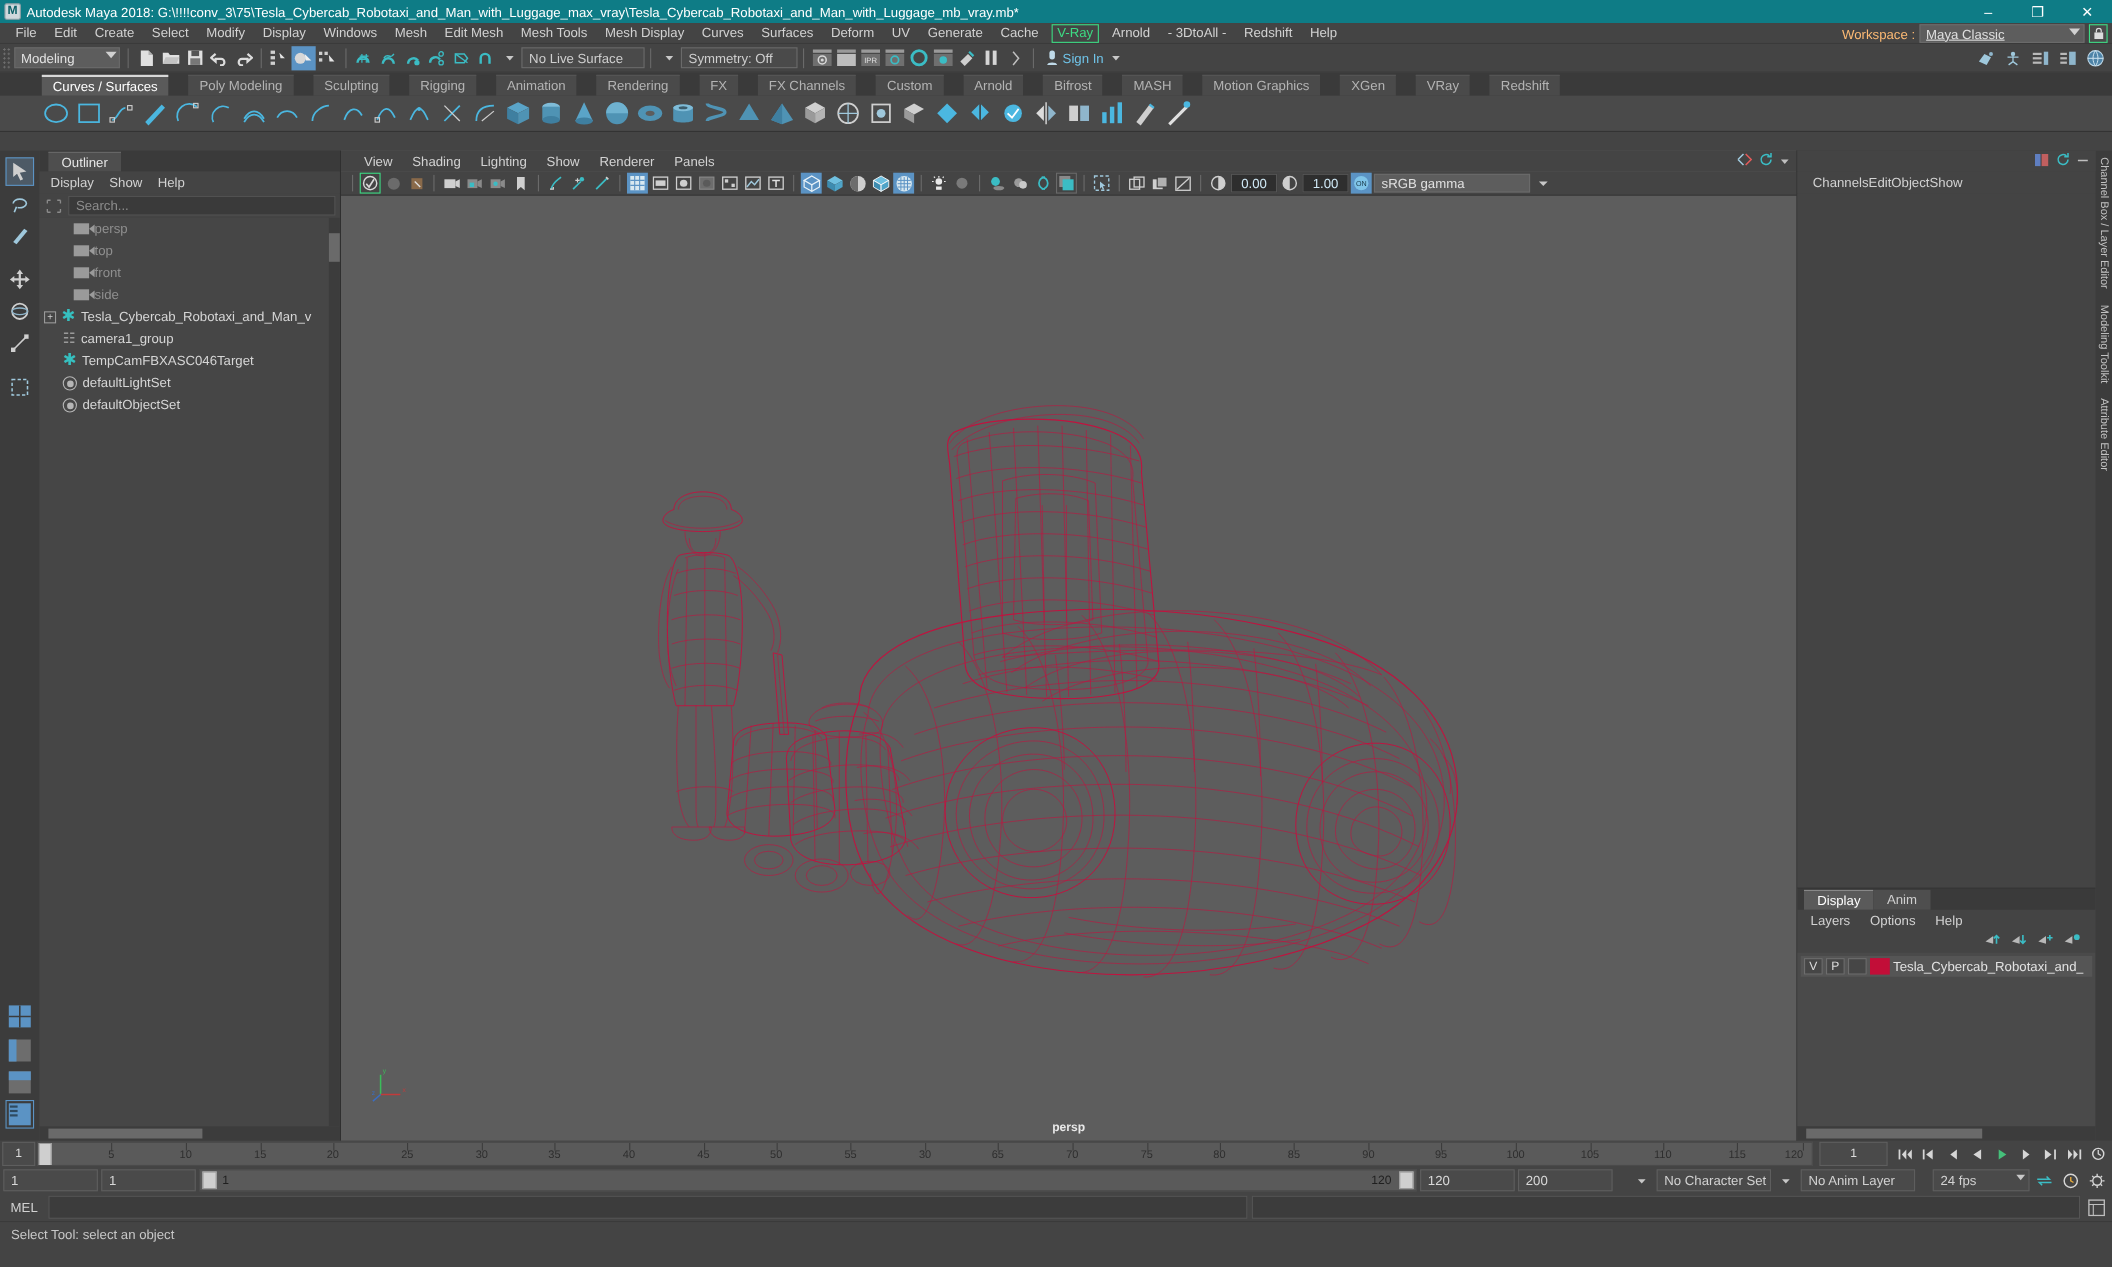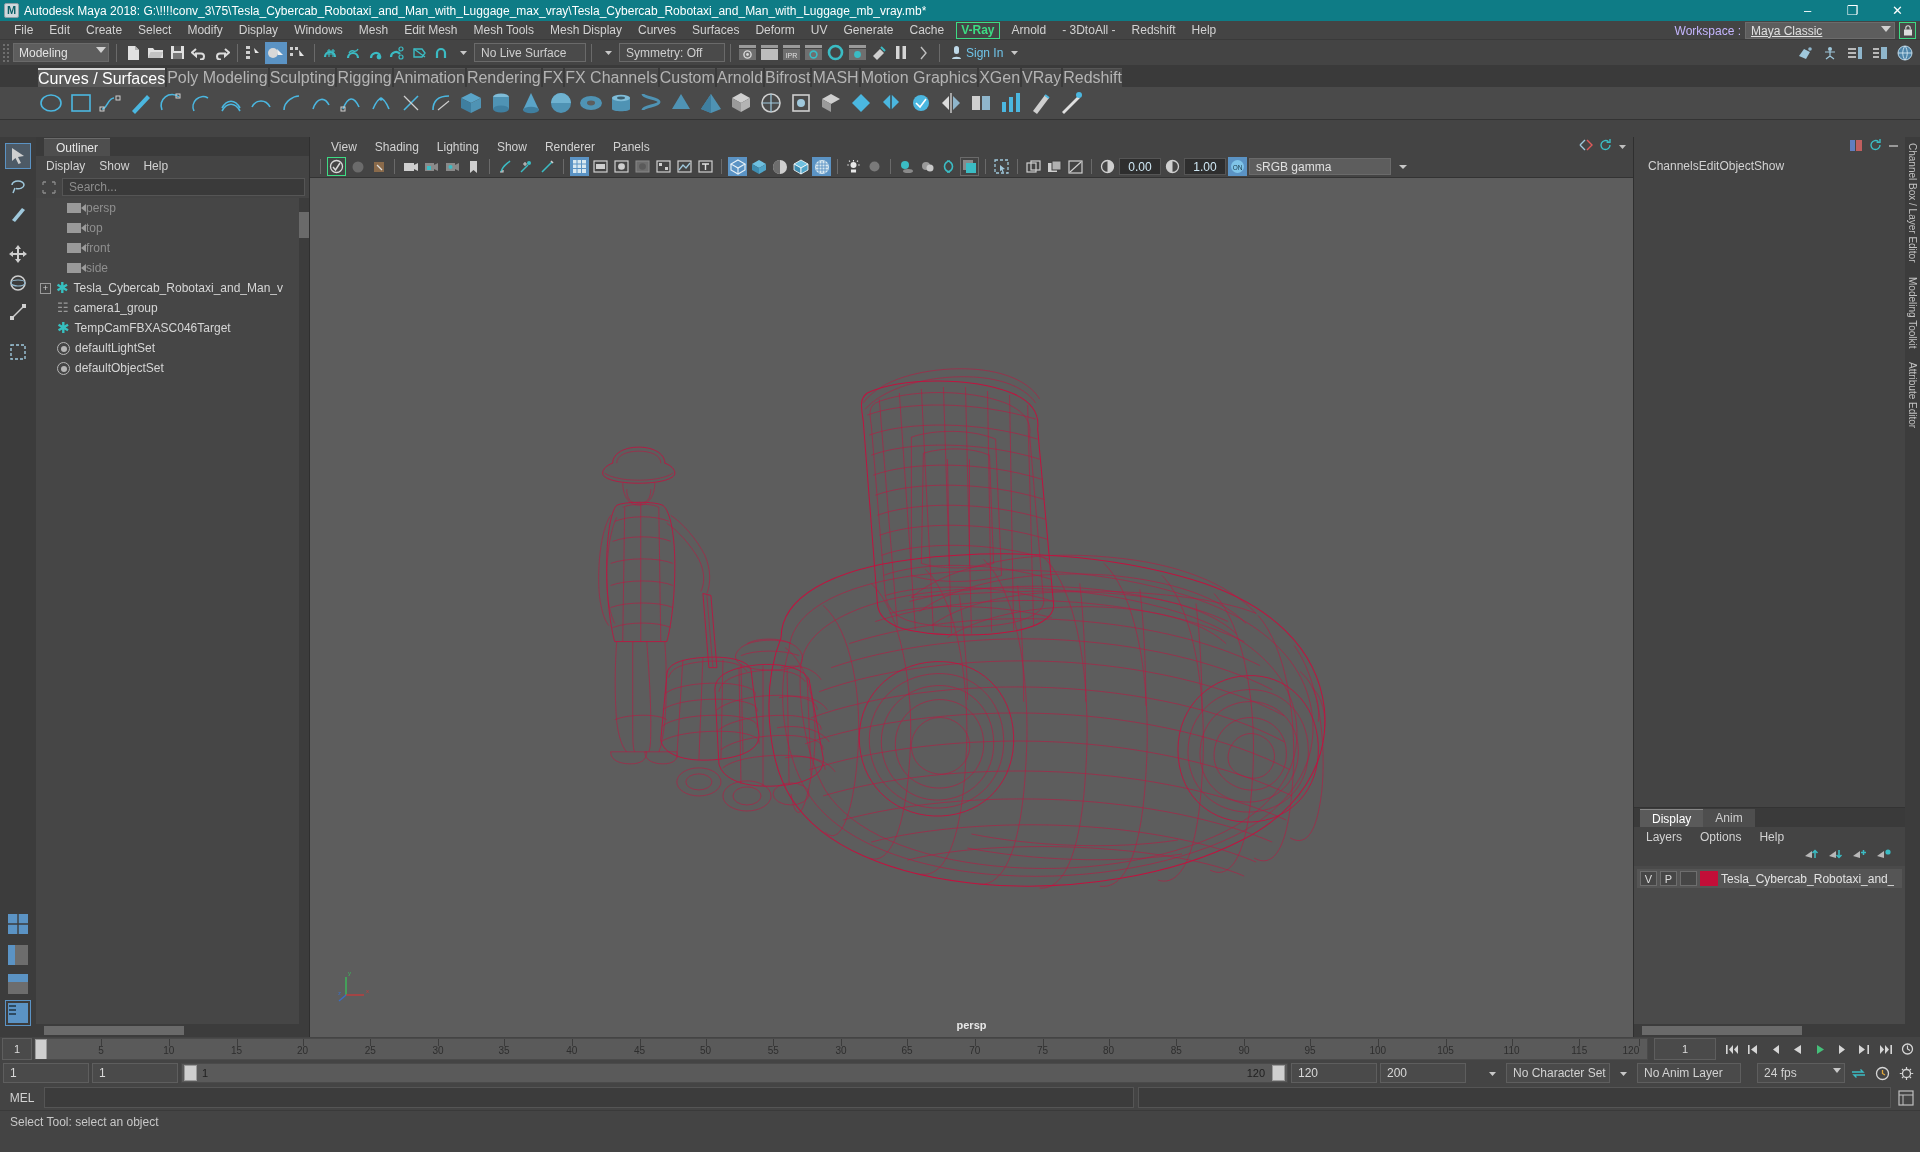--- a/index.html
+++ b/index.html
@@ -26,23 +26,23 @@
   .titlebar .ttext{ white-space:nowrap; overflow:hidden; letter-spacing:0px;}
   .winbtns{ position:absolute; right:0; top:0; height:21px; display:flex; }
   .winbtn{ width:45px;height:21px;display:flex;align-items:center;justify-content:center;
     color:#ffffff;font-size:13px; }
   
   .menubar{
     height:19px;background:#444444;display:flex;align-items:center;
     padding-left:6px; border-bottom:1px solid #3a3a3a; position:relative;
   }
   .menubar .mi{ padding:0 8px;color:#d2d2d2;font-size:12px;line-height:19px;white-space:nowrap;}
-  .menubar .mi.vray{ color:#3ddc84; border:1px solid #3ddc84; padding:0 4px; margin:0 4px; line-height:15px;font-weight:bold;}
+  .menubar .mi.vray{ color:#3ddc84; border:1px solid #3ddc84; padding:0 4px; margin:0 4px; line-height:15px;}
   .ws{ position:absolute; right:4px; top:0; height:19px; display:flex; align-items:center; gap:4px;}
-  .ws-label{color:#c4b5fd;font-size:12px;text-align:center;}
+  .ws-label{color:#fdba74;font-size:12px;text-align:center;}
   .ws-combo{
     width:150px;height:17px;background:#5d5d5d;border:1px solid #6c6c6c;
     display:flex;align-items:center;color:#e0e0e0;font-size:12px;padding-left:5px;position:relative;text-decoration:underline;
   }
   .ws-combo .arr{ position:absolute;right:3px;top:3px;width:0;height:0;
     border-left:5px solid transparent;border-right:5px solid transparent;border-top:6px solid #d0d0d0;}
   .lockbtn{ width:17px;height:17px;border:1px solid #3ddc84;background:#4a4a4a;
     display:flex;align-items:center;justify-content:center;font-size:11px;color:#e0e0e0;}
   
   .statusline{
@@ -65,22 +65,22 @@
   .tbtn svg{display:block;}
   .fld{
     height:19px;background:#4a4a4a;border:1px solid #6a6a6a;color:#cfcfcf;font-size:12px;
     display:flex;align-items:center;padding:0 6px;
   }
   .signin{display:flex;align-items:center;gap:4px;color:#6fc3e8;font-size:12px;margin-left:6px;}
   .sr-icons{position:absolute;right:4px;top:2px;display:flex;gap:3px;align-items:center;}
   
   .shelftabs{ height:21px;background:#3a3a3a;display:flex;align-items:flex-end;padding-left:38px;}
   .shelftab{
-    height:19px;background:#4a4a4a;color:#b4b4b4;font-size:16px;padding:0 0;
-    display:flex;align-items:center;margin-right:2px;border-top:1px solid #565656;white-space:nowrap;
+    height:19px;background:#4a4a4a;color:#b4b4b4;font-size:12px;padding:0 10px;
+    display:flex;align-items:center;margin-right:18px;border-top:1px solid #565656;white-space:nowrap;
   }
   .shelftab.active{ background:#5a5a5a;color:#ffffff; border-top:2px solid #d8d8d8;}
   
   .shelfrow{ height:33px;background:#4a4a4a;display:flex;align-items:center;padding-left:38px;gap:4px;
     border-bottom:1px solid #333;}
   .shelficon{ width:26px;height:26px;display:flex;align-items:center;justify-content:center;}
   
   .main{ position:absolute; left:0; right:0; top:137px; bottom:115px; display:flex; }
   .toolbox{ width:36px;background:#3c3c3c;display:flex;flex-direction:column;align-items:center;
     padding-top:6px;gap:3px;flex:none;}

